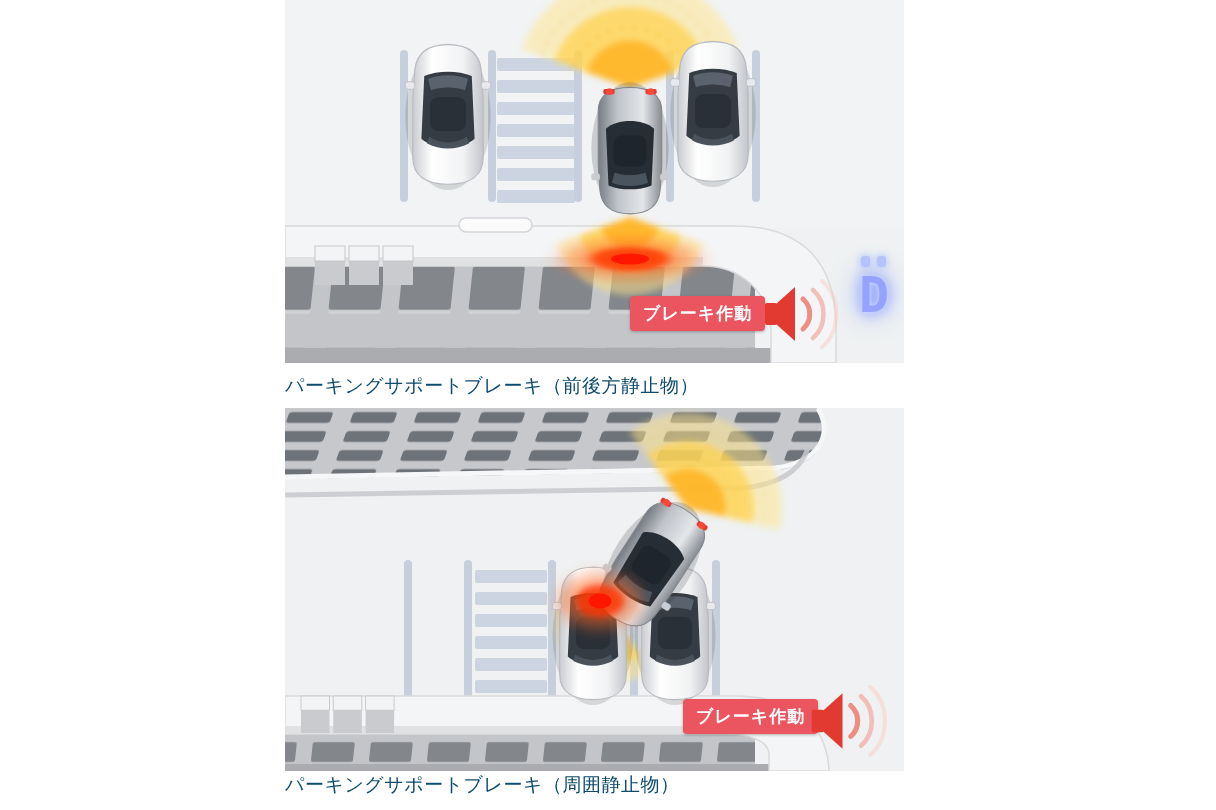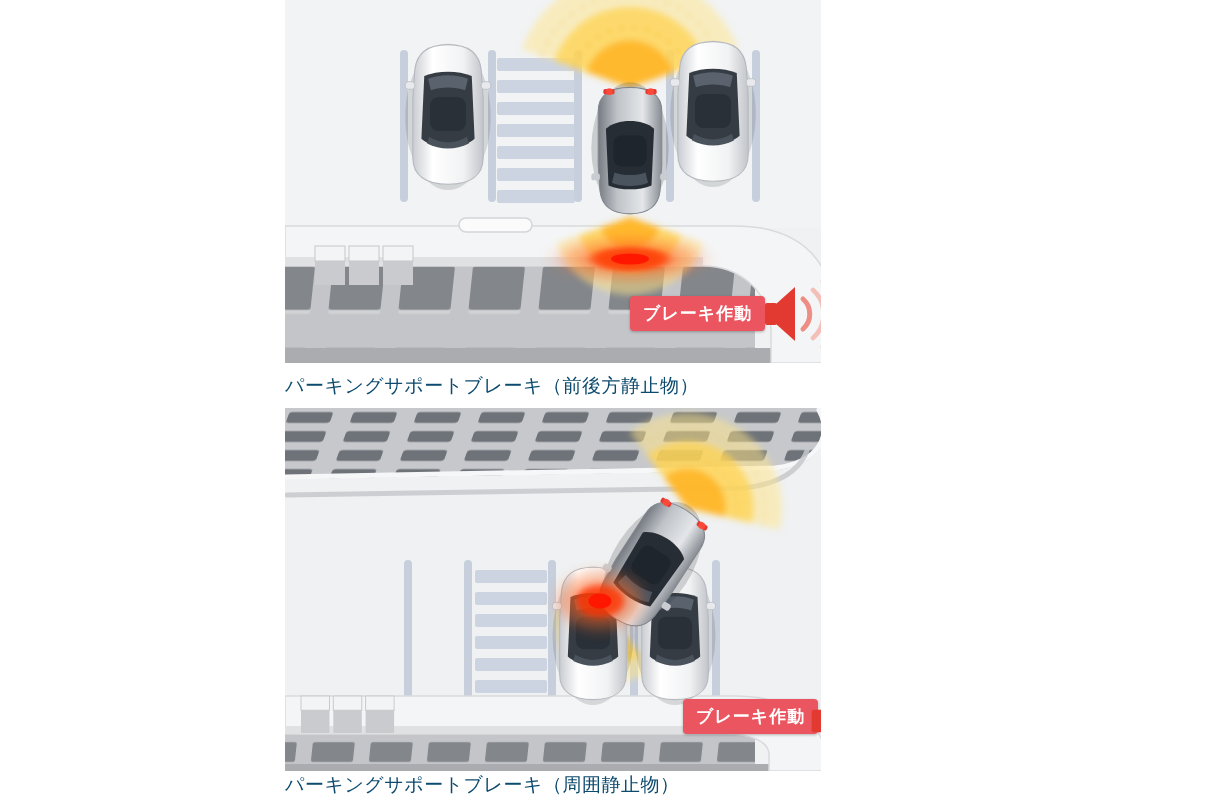--- a/index.html
+++ b/index.html
@@ -1,21 +1,21 @@
 <!DOCTYPE html>
 <html><head>
 <meta charset="utf-8">
 <style>
   * { margin:0; padding:0; box-sizing:border-box; }
   html,body { width:1216px; height:810px; background:#ffffff; overflow:hidden;
               font-family:"Liberation Sans", sans-serif; }
   .page { position:relative; width:1216px; height:810px; background:#ffffff; }
   .content { position:absolute; left:285px; top:0; width:646px; }
 
-  .panel { position:relative; width:536px; height:363px; background:#eff1f2; overflow:hidden; }
+  .panel { position:relative; width:619px; height:363px; background:#eff1f2; overflow:hidden; }
   .panel svg.scene { position:absolute; left:0; top:0; width:646px; height:363px; display:block; }
 
   .caption { height:45px; display:flex; align-items:center;
              font-size:19px; color:#0c4a6e; letter-spacing:0.5px; }
   .caption.last { height:28px; }
 
   .badge { position:absolute; background:#ea5560; color:#ffffff; font-size:17px; font-weight:600;
            letter-spacing:1px; padding:6px 13px; border-radius:4px; white-space:nowrap;
            box-shadow:0 1px 3px rgba(0,0,0,0.28); }
   .badge1 { left:345px; top:296px; }

